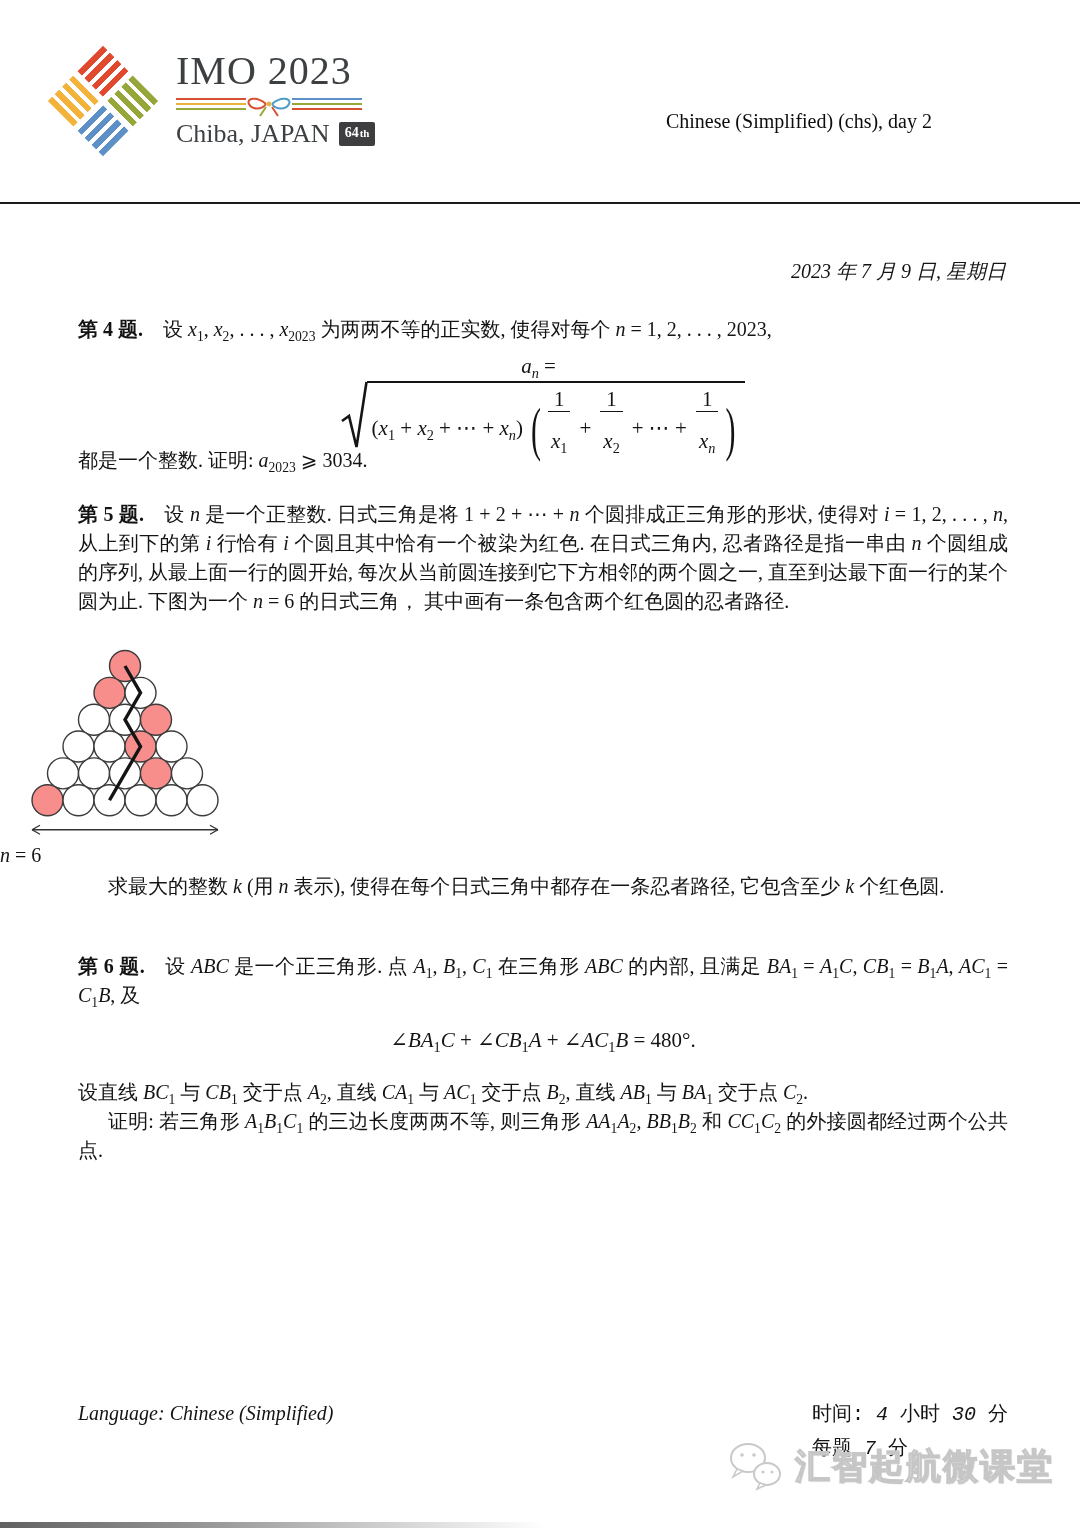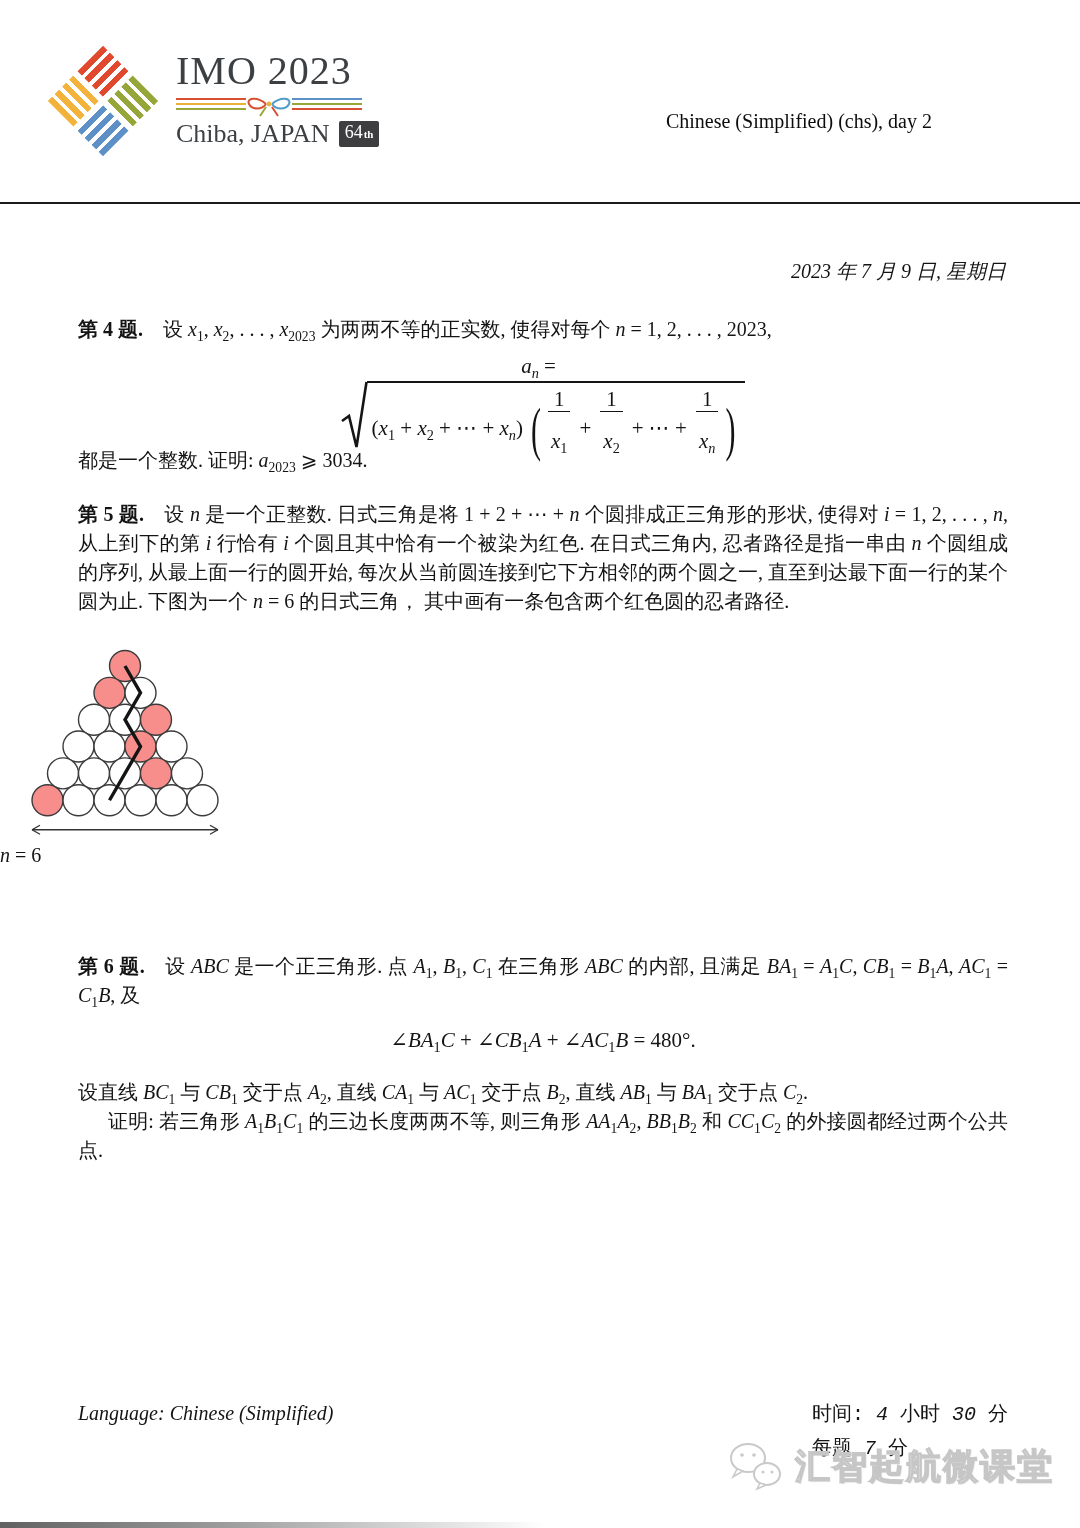--- a/index.html
+++ b/index.html
@@ -15,21 +15,21 @@
   .lm-green {background:repeating-linear-gradient(0deg,#96A638 0 6px,#fff 6px 10px);}
   .lm-yellow{background:repeating-linear-gradient(0deg,#F3B33A 0 6px,#fff 6px 10px);}
   .lm-blue  {background:repeating-linear-gradient(90deg,#5C90C6 0 6px,#fff 6px 10px);}
 
   .logo-right{position:absolute;left:176px;top:52px;width:200px;}
   .logo-title{font-size:40px;line-height:38px;color:#3d4043;letter-spacing:1px;white-space:nowrap;}
   .logo-ribbon{display:block;margin-top:4px;}
   .logo-sub{margin-top:1px;font-size:26px;color:#3d4043;display:flex;align-items:center;gap:9px;white-space:nowrap;}
   .badge64{display:inline-flex;align-items:baseline;background:#3E3E40;color:#fff;
            padding:1px 6px 3px 6px;border-radius:2px;line-height:20px;}
-  .badge-num{font-size:18px;font-weight:normal;}
+  .badge-num{font-size:14px;font-weight:bold;}
   .badge-th{font-size:11px;font-weight:bold;margin-left:1px;}
 
   .doc-label{position:absolute;right:148px;top:110px;font-family:Liberation Serif, serif;
              font-size:20px;color:#0c0c0c;}
 
   .rule{position:absolute;left:0;top:202px;width:1080px;height:2px;background:#1b1b1b;}
 
   
   .date-line{position:absolute;right:74px;top:258px;font-size:20px;font-style:italic;}
   .para{position:absolute;left:78px;width:930px;font-size:20px;line-height:29px;text-align:justify;}
@@ -175,20 +175,21 @@
           <circle cx="171.5" cy="152.25" r="15.5" fill="#FFFFFF" stroke="#3b3b3b" stroke-width="1.4"></circle>
           <circle cx="202.5" cy="152.25" r="15.5" fill="#FFFFFF" stroke="#3b3b3b" stroke-width="1.4"></circle>
           <polyline points="125,18 140.5,44.85 125,71.7 140.5,98.55000000000001 125,125.4 109.5,152.25" fill="none" stroke="#141414" stroke-width="3.4" stroke-linejoin="miter"></polyline>
           <line x1="32" x2="218" y1="181.75" y2="181.75" stroke="#333333" stroke-width="1.4"></line>
           <path d="M 32 181.75 l 8 -4.5 M 32 181.75 l 8 4.5" stroke="#333333" fill="none" stroke-width="1.4"></path>
           <path d="M 218 181.75 l -8 -4.5 M 218 181.75 l -8 4.5" stroke="#333333" fill="none" stroke-width="1.4"></path>
         </svg></div>
     <div class="diagram-caption"><span class="m">n</span><span> = 6</span></div>
   </div>
 
+  <div class="para indent" style="top:872px;"><span>求最大的整数 </span><span class="m">k</span><span> (用 </span><span class="m">n</span><span> 表示), 使得在每个日式三角中都存在一条忍者路径, 它包含至少 </span><span class="m">k</span><span> 个红色圆.</span></div>
 
   <div class="para" style="top:952px;"><span class="b">第 6 题.</span><span>  设 </span><span class="m">ABC</span><span> 是一个正三角形. 点 </span><span class="m">A</span><sub class="sub">1</sub><span>, </span><span class="m">B</span><sub class="sub">1</sub><span>, </span><span class="m">C</span><sub class="sub">1</sub><span> 在三角形 </span><span class="m">ABC</span><span> 的内部, 且满足 </span><span class="m">BA</span><sub class="sub">1</sub><span> = </span><span class="m">A</span><sub class="sub">1</sub><span class="m">C</span><span>, </span><span class="m">CB</span><sub class="sub">1</sub><span> = </span><span class="m">B</span><sub class="sub">1</sub><span class="m">A</span><span>, </span><span class="m">AC</span><sub class="sub">1</sub><span> = </span><span class="m">C</span><sub class="sub">1</sub><span class="m">B</span><span>, 及</span></div>
 
   <div class="eq"><span>∠</span><span class="m">BA</span><sub class="sub">1</sub><span class="m">C</span><span> + </span><span>∠</span><span class="m">CB</span><sub class="sub">1</sub><span class="m">A</span><span> + </span><span>∠</span><span class="m">AC</span><sub class="sub">1</sub><span class="m">B</span><span> = 480°.</span></div>
 
   <div class="para" style="top:1078px;"><span>设直线 </span><span class="m">BC</span><sub class="sub">1</sub><span> 与 </span><span class="m">CB</span><sub class="sub">1</sub><span> 交于点 </span><span class="m">A</span><sub class="sub">2</sub><span>, 直线 </span><span class="m">CA</span><sub class="sub">1</sub><span> 与 </span><span class="m">AC</span><sub class="sub">1</sub><span> 交于点 </span><span class="m">B</span><sub class="sub">2</sub><span>, 直线 </span><span class="m">AB</span><sub class="sub">1</sub><span> 与 </span><span class="m">BA</span><sub class="sub">1</sub><span> 交于点 </span><span class="m">C</span><sub class="sub">2</sub><span>.</span></div>
   <div class="para indent" style="top:1107px;"><span>证明: 若三角形 </span><span class="m">A</span><sub class="sub">1</sub><span class="m">B</span><sub class="sub">1</sub><span class="m">C</span><sub class="sub">1</sub><span> 的三边长度两两不等, 则三角形 </span><span class="m">AA</span><sub class="sub">1</sub><span class="m">A</span><sub class="sub">2</sub><span>, </span><span class="m">BB</span><sub class="sub">1</sub><span class="m">B</span><sub class="sub">2</sub><span> 和 </span><span class="m">CC</span><sub class="sub">1</sub><span class="m">C</span><sub class="sub">2</sub><span> 的外接圆都经过两个公共点.</span></div>
 
   <div class="foot-left">Language:  Chinese (Simplified)</div>
   <div class="foot-right">

